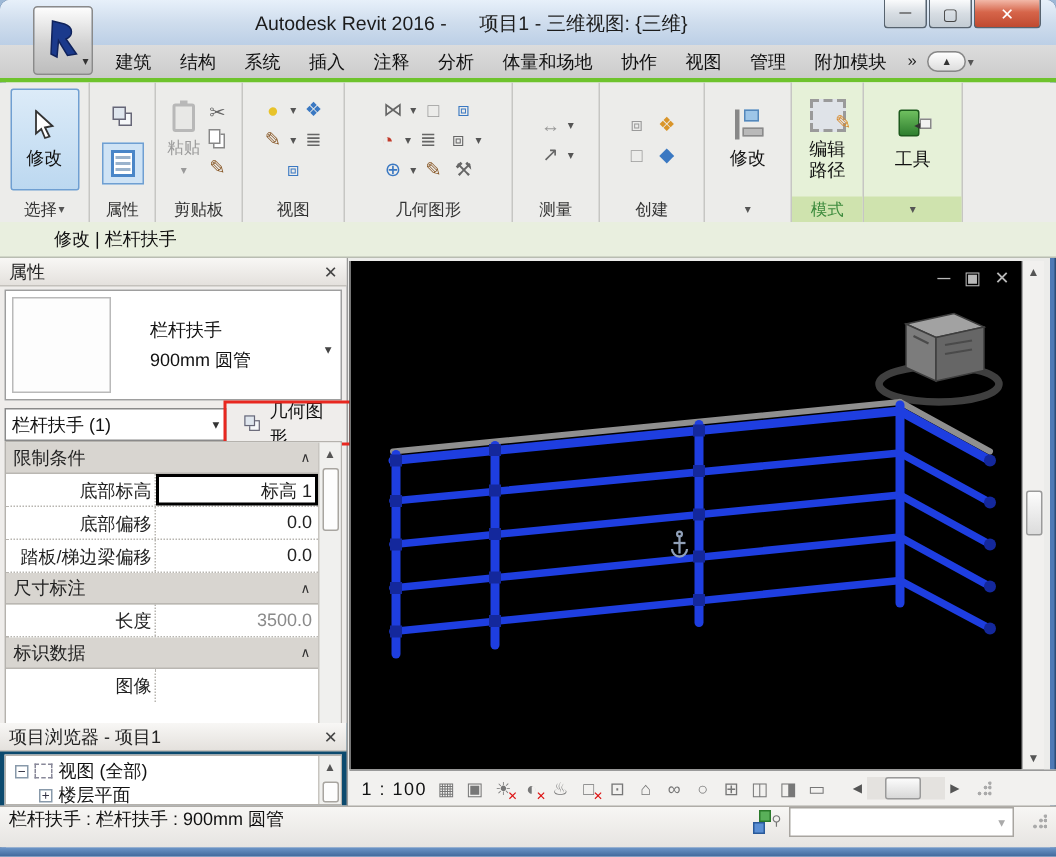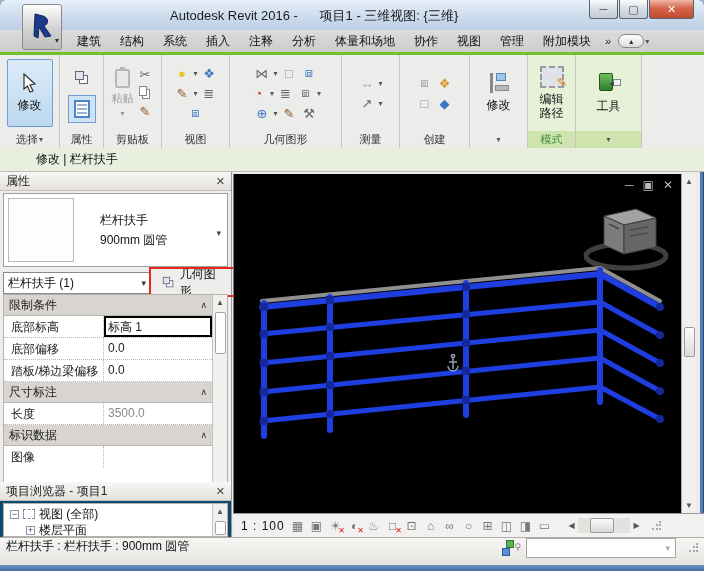--- a/index.html
+++ b/index.html
@@ -82,21 +82,21 @@
   .inst-select{width:155px;height:22px;background:#fff;border:1px solid #8a8a8a;display:flex;align-items:center;
     font-size:12px;padding:0 4px;color:#111;}
   .inst-select .caret{margin-left:auto;font-size:9px;color:#333;}
   .edittype{margin-left:8px;display:flex;align-items:center;gap:4px;font-size:12px;color:#111;padding:2px 3px;}
   .redbox{position:absolute;left:146px;top:-4px;width:86px;height:30px;border:2px solid #e8271f;pointer-events:none;}
   .grid{position:absolute;left:3px;right:3px;top:122px;bottom:26px;background:#fff;border:1px solid #b5b2ad;display:flex;}
   .gridrows{flex:1;display:flex;flex-direction:column;overflow:hidden;}
   .sechead{height:21px;background:#d8d5d0;border-bottom:1px solid #bab7b2;display:flex;align-items:center;
     padding:0 5px;font-size:12px;color:#222;}
   .sechead .chev{margin-left:auto;font-size:9px;color:#333;line-height:5px;letter-spacing:0;}
-  .prow{height:22px;display:flex;border-bottom:1px dotted #b8b5b0;font-size:12px;color:#222;}
+  .prow{height:22px;display:flex;border-bottom:1px dotted #b8b5b0;font-size:12px;color:#222;text-align:right;}
   .plabel{width:100px;padding:3px 2px 0 7px;border-right:1px dotted #b8b5b0;white-space:nowrap;overflow:hidden;}
   .pval{flex:1;padding:3px 4px 0 4px;position:relative;}
   .pval.focus{border:2px solid #000;padding:1px 2px 0 2px;}
   .pval.ro{color:#8a8a8a;}
   .gscroll{width:15px;background:#f0f0ee;border-left:1px solid #c8c5c0;display:flex;flex-direction:column;align-items:center;}
   .sbtn{width:15px;height:15px;font-size:8px;color:#555;display:flex;align-items:center;justify-content:center;}
   .sthumb{width:11px;height:42px;background:#fdfdfd;border:1px solid #a8a5a0;border-radius:2px;margin-top:2px;}
   .propfoot{position:absolute;left:3px;right:3px;bottom:2px;height:22px;display:flex;align-items:center;}
   .helplink{font-size:12px;color:#1156c4;text-decoration:underline;}
   .applybtn{margin-left:auto;width:72px;height:20px;border:1px solid #bcbcbc;border-radius:2px;

